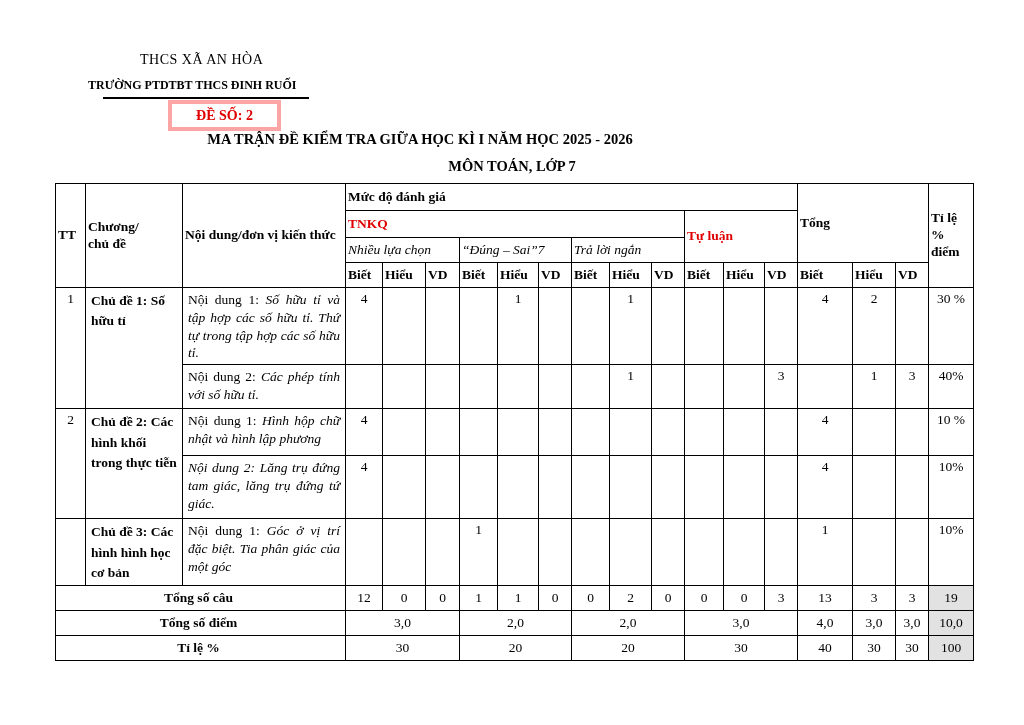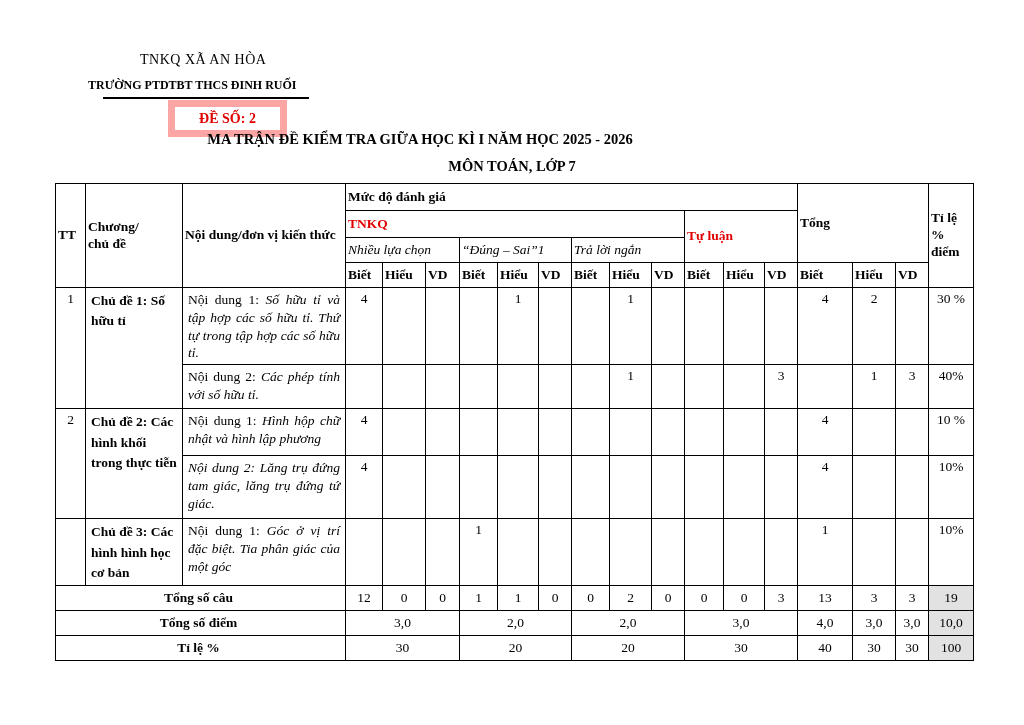--- a/index.html
+++ b/index.html
@@ -2,21 +2,21 @@
 <html style="--accent: #e00000; --shade: #e2e2e2;"><head>
 <meta charset="utf-8">
 <style>
   html,body{margin:0;padding:0;background:#fff;}
   body{width:1024px;height:725px;position:relative;font-family:"Liberation Serif","DejaVu Serif",serif;color:#000;}
   .abs{position:absolute;}
 
   #agency{left:140px;top:52px;font-size:14px;letter-spacing:.5px;}
   #school{left:88px;top:78px;font-size:12px;font-weight:bold;}
   #school-underline{left:103px;top:97px;width:206px;height:2px;background:#000;}
-  #exam-box{left:168px;top:100px;width:105px;height:23px;border:7px solid #fca5a5;
+  #exam-box{left:168px;top:100px;width:105px;height:23px;border:4px solid #fca5a5;
             display:flex;align-items:center;justify-content:center;}
   #exam-box span{color:var(--accent);font-weight:bold;font-size:14px;}
   #title{left:0;top:131px;width:840px;text-align:center;font-weight:bold;font-size:14.5px;}
   #subtitle{left:0;top:158px;width:1024px;text-align:center;font-weight:bold;font-size:14.5px;}
 
   table{position:absolute;left:55px;top:183px;width:918px;border-collapse:collapse;table-layout:fixed;}
   th,td{border:1px solid #000;padding:1px 2px;overflow:hidden;}
   th{font-weight:bold;font-size:13.5px;text-align:left;vertical-align:middle;line-height:1.25;}
   .red{color:var(--accent);}
   .it{font-style:italic;font-weight:normal;}
@@ -34,21 +34,21 @@
   .nd-label-italic{font-style:italic;}
   td.val{text-align:center;padding-top:3px;}
 
   tr.t td{vertical-align:middle;text-align:center;font-size:13.5px;}
   td.tlabel{font-weight:bold;text-align:right;padding-right:6px;}
   td.gray{background:var(--shade);}
 </style>
 </head>
 <body>
 
-<div class="abs" id="agency">TNKQ XÃ AN HÒA</div>
+<div class="abs" id="agency">THCS XÃ AN HÒA</div>
 <div class="abs" id="school">TRƯỜNG PTDTBT THCS ĐINH RUỐI</div>
 <div class="abs" id="school-underline"></div>
 <div class="abs" id="exam-box">
   <span>ĐỀ SỐ: 2</span>
 </div>
 <div class="abs" id="title">MA TRẬN ĐỀ KIỂM TRA GIỮA HỌC KÌ I NĂM HỌC 2025 - 2026</div>
 <div class="abs" id="subtitle">MÔN TOÁN, LỚP 7</div>
 
 <table>
   <colgroup>
@@ -84,21 +84,21 @@
     <th rowspan="4" class="preline">Tỉ lệ
 %
 điểm</th>
   </tr>
   <tr class="h2">
     <th colspan="9" class="red">TNKQ</th>
     <th colspan="3" rowspan="2" class="red">Tự luận</th>
   </tr>
   <tr class="h3">
     <th colspan="3" class="it">Nhiều lựa chọn</th>
-    <th colspan="3" class="it">“Đúng – Sai”1</th>
+    <th colspan="3" class="it">“Đúng – Sai”7</th>
     <th colspan="3" class="it">Trả lời ngắn</th>
   </tr>
   <tr class="h4">
     <th>Biết</th>
     <th>Hiểu</th>
     <th>VD</th>
     <th>Biết</th>
     <th>Hiểu</th>
     <th>VD</th>
     <th>Biết</th>

